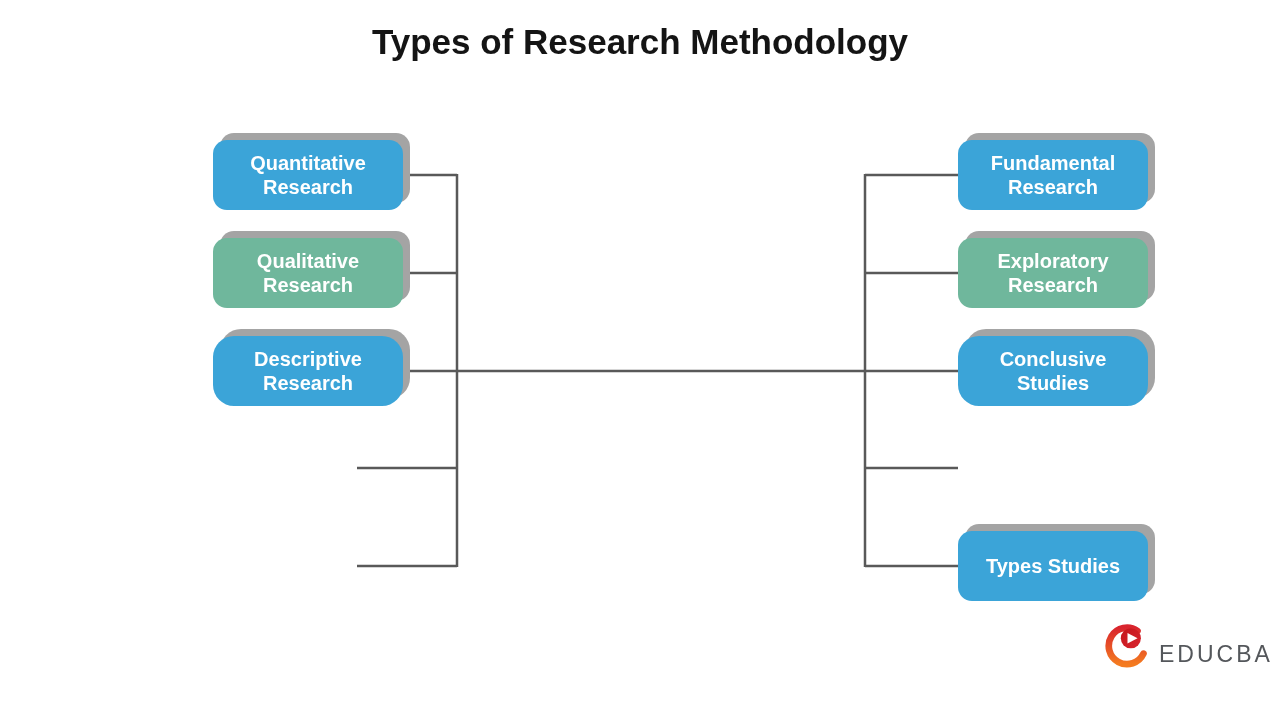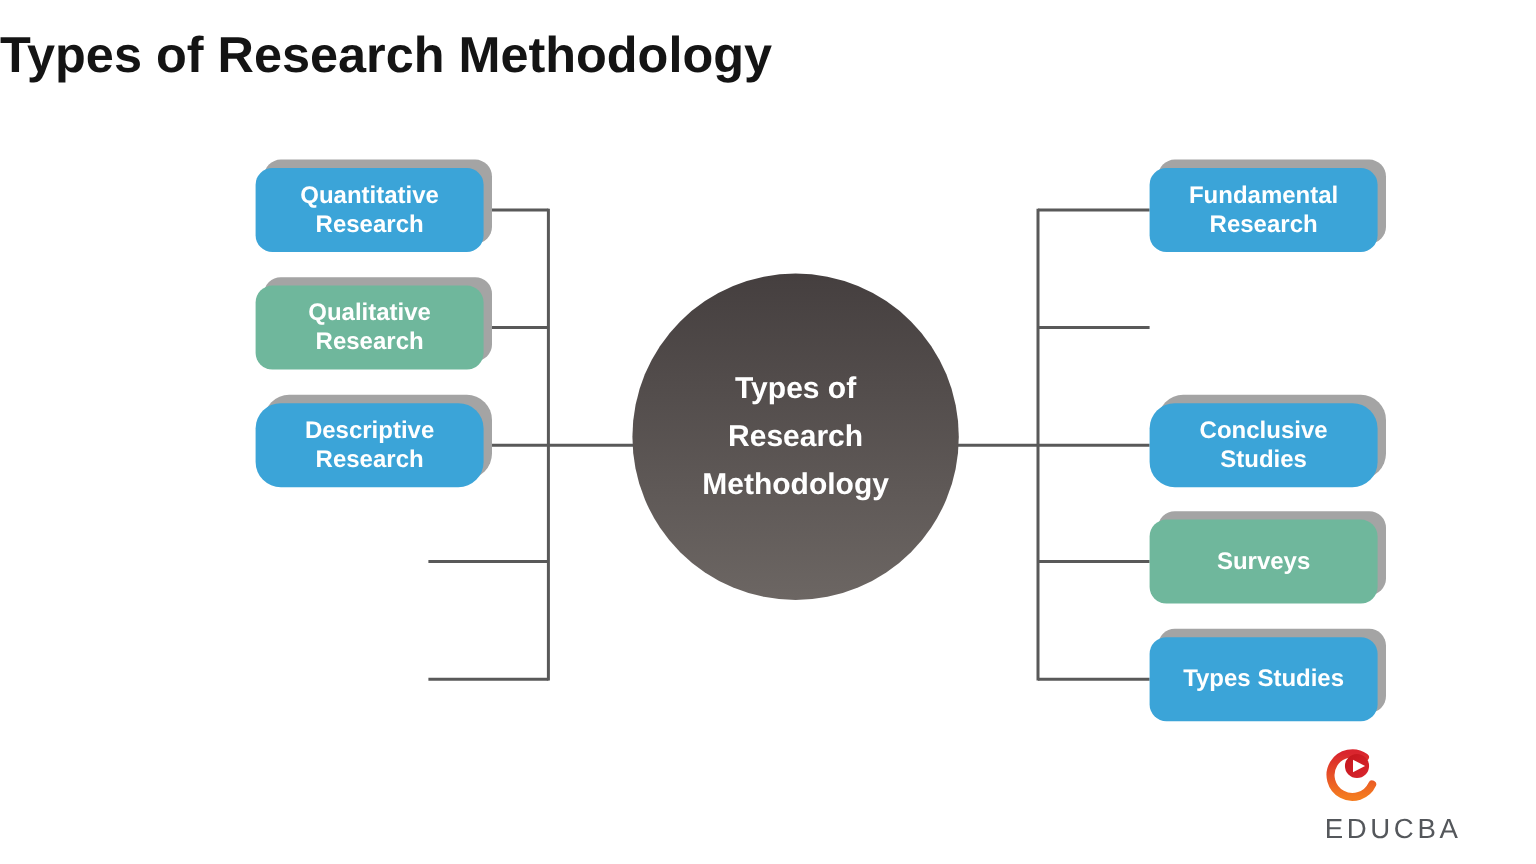--- a/index.html
+++ b/index.html
@@ -1,21 +1,21 @@
 <!DOCTYPE html>
 <html style="--box-blue: #3BA4D8; --box-green: #6FB79C; --box-shadow: #A4A4A4; --box-text: #FFFFFF; --connector: #595959; --circle-top: #453F3F; --circle-bottom: #6C6663; --title-text: #141414; --logo-text: #54575B; --logo-red: #D9252E; --logo-pink: #C4161C; --logo-orange: #F47B20;"><head>
 <meta charset="utf-8">
 <style>
   html,body{margin:0;padding:0;}
   body{font-family:"Liberation Sans",sans-serif;background:#fff;}
   .canvas{position:relative;width:1280px;height:720px;background:#ffffff;overflow:hidden;}
 
   .title{
     position:absolute;top:22px;left:0;width:100%;
-    font-size:42px;font-weight:700;
+    text-align:center;font-size:35px;font-weight:700;
     color:var(--title-text);letter-spacing:0px;margin:0;
   }
 
   svg.connectors{position:absolute;left:0;top:0;width:1280px;height:720px;}
   svg.connectors line{stroke:var(--connector);stroke-width:2.5;}
 
   .node{
     position:absolute;width:190px;height:70px;border-radius:14px;
     display:flex;align-items:center;justify-content:center;text-align:center;
     color:var(--box-text);font-weight:700;font-size:20px;line-height:1.2;
@@ -31,21 +31,21 @@
   .center-circle{
     position:absolute;left:527px;top:228px;width:272px;height:272px;
     border-radius:50%;
     background:linear-gradient(to bottom,var(--circle-top),var(--circle-bottom));
     display:flex;flex-direction:column;align-items:center;justify-content:center;
     color:#fff;font-weight:700;font-size:25px;line-height:1.6;text-align:center;
   }
 
   .logo{
     position:absolute;left:1104px;top:622px;
-    display:flex;align-items:flex-start;gap:9px;flex-direction:column;
+    display:flex;align-items:flex-end;gap:9px;
   }
   .logo-text{
     color:var(--logo-text);font-size:23px;letter-spacing:3px;font-weight:400;
   }
 </style>
 </head>
 <body>
 
 <div class="canvas">
 
@@ -68,29 +68,24 @@
     <line x1="865" y1="273" x2="958" y2="273"></line>
     <line x1="865" y1="468" x2="958" y2="468"></line>
     <line x1="865" y1="566" x2="958" y2="566"></line>
   </svg>
 
   <div class="node left-col row0 blue">Quantitative Research</div>
   <div class="node left-col row1 green">Qualitative Research</div>
   <div class="node left-col row2 blue">Descriptive Research</div>
 
   <div class="node right-col row0 blue">Fundamental Research</div>
+  <div class="node right-col row1 green">Exploratory Research</div>
   <div class="node right-col row2 blue">Conclusive Studies</div>
-  <div class="node right-col row3 green">Surveys</div>
   <div class="node right-col row4 blue">Types Studies</div>
 
-  <div class="center-circle">
-    <span>Types of</span>
-    <span>Research</span>
-    <span>Methodology</span>
-  </div>
 
   <div class="logo">
     <svg width="46" height="46" viewBox="0 0 48 48" aria-hidden="true">
       <defs>
         <linearGradient id="swoosh" x1="0" y1="0" x2="0" y2="1">
           <stop offset="0" style="stop-color:var(--logo-red)"></stop>
           <stop offset="1" style="stop-color:var(--logo-orange)"></stop>
         </linearGradient>
         <linearGradient id="playbg" x1="0" y1="0" x2="1" y2="1">
           <stop offset="0" style="stop-color:var(--logo-pink)"></stop>

